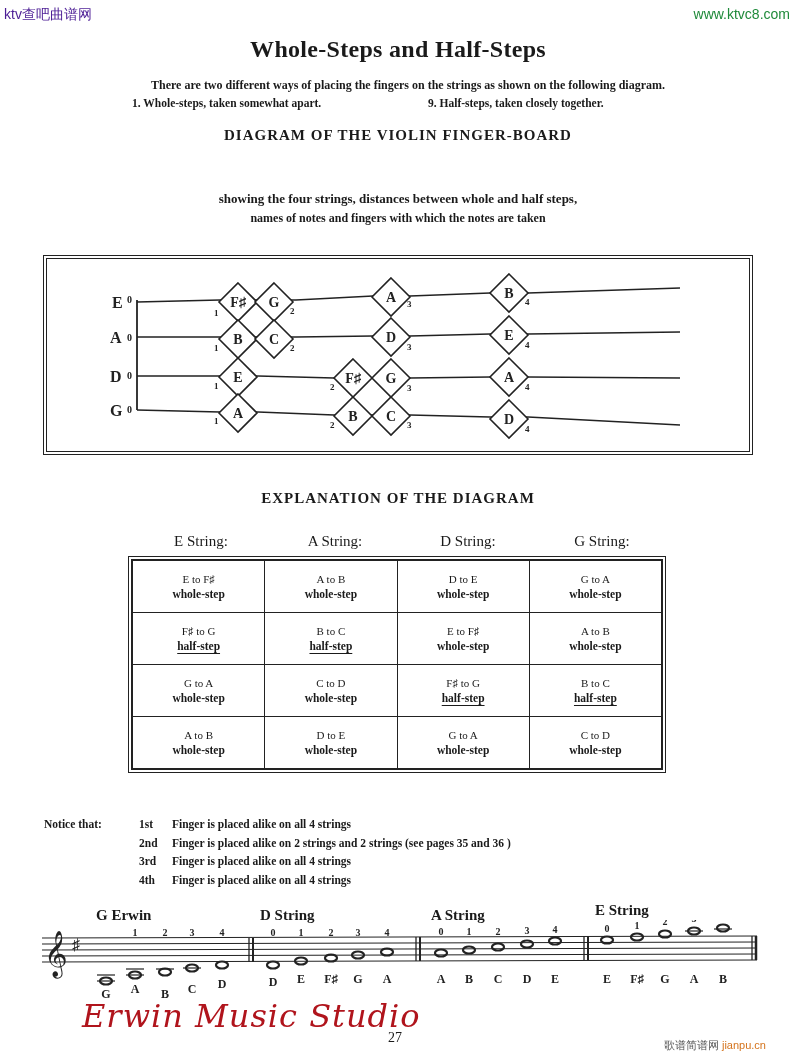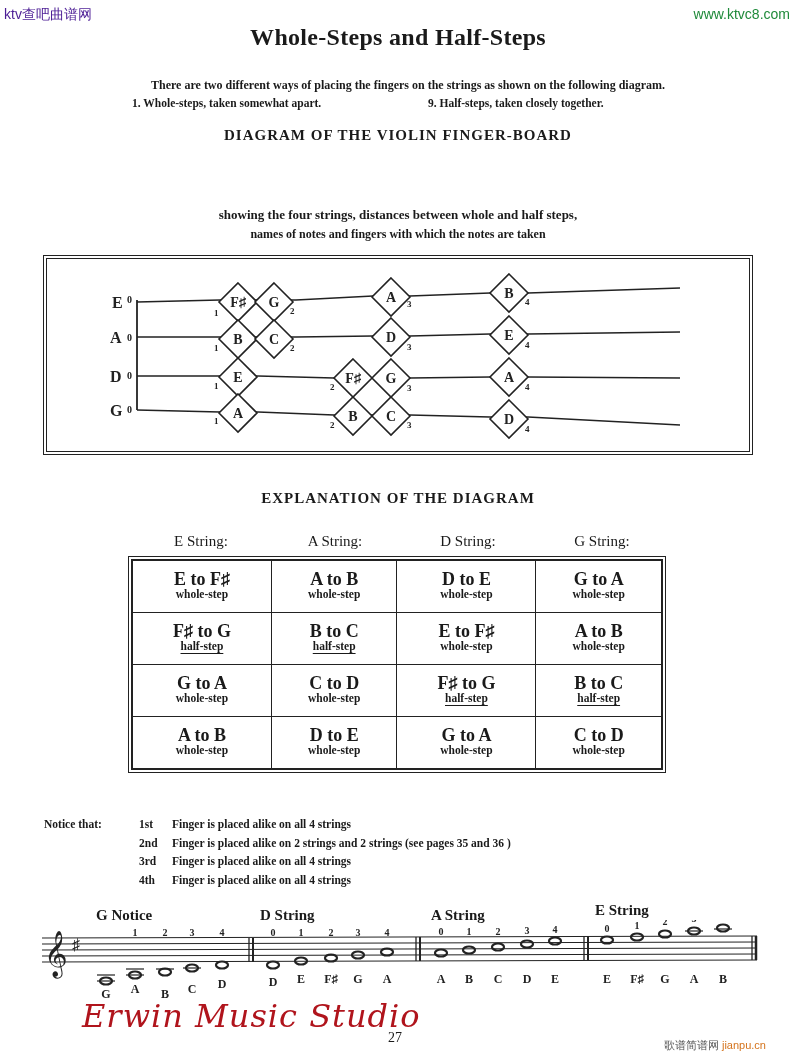--- a/index.html
+++ b/index.html
@@ -1,29 +1,29 @@
 <!DOCTYPE html>
 <html><head>
   <meta charset="utf-8">
   <style>
     html, body { margin: 0; padding: 0; background: #ffffff; }
     body { width: 796px; height: 1061px; position: relative; overflow: hidden; font-family: "DejaVu Serif", "Liberation Serif", serif; color: #1a1a1a; }
     .abs { position: absolute; }
     .wm-left { left: 4px; top: 6px; font-family: "Liberation Sans", sans-serif; font-size: 14px; color: #4c1d95; }
     .wm-right { right: 6px; top: 6px; font-family: "Liberation Sans", sans-serif; font-size: 14px; color: #1f8a3a; }
-    .title { left: 0; width: 796px; top: 24px; text-align: center; font-family: "Liberation Serif", serif; font-weight: bold; font-size: 24px; letter-spacing: 0.3px; }
+    .title { left: 0; width: 796px; top: 36px; text-align: center; font-family: "Liberation Serif", serif; font-weight: bold; font-size: 24px; letter-spacing: 0.3px; }
     .intro1 { left: 0; width: 816px; top: 78px; text-align: center; font-size: 12px; font-family: "Liberation Serif", serif; font-weight: bold; }
     .intro2 { top: 97px; font-size: 11.5px; font-family: "Liberation Serif", serif; font-weight: bold; }
     .h2 { left: 0; width: 796px; text-align: center; font-family: "Liberation Serif", serif; font-weight: bold; font-size: 15px; letter-spacing: 1px; }
-    .sub { left: 0; width: 796px; text-align: center; font-family: "Liberation Serif", serif; font-weight: bold; margin-top: 16px; }
+    .sub { left: 0; width: 796px; text-align: center; font-family: "Liberation Serif", serif; font-weight: bold; }
     .diagram-frame { left: 43px; top: 255px; width: 710px; height: 200px; border: 4px double #222; box-sizing: border-box; }
     .table-wrap { left: 128px; top: 556px; width: 538px; height: 217px; border: 4px double #222; box-sizing: border-box; }
     table.expl { width: 100%; height: 100%; border-collapse: collapse; }
     table.expl td { border: 1.5px solid #222; text-align: center; vertical-align: middle; padding: 0; }
-    .cell-main { font-family: "Liberation Serif", serif; font-weight: bold; font-size: 18px; line-height: 16px; }
+    .cell-main { font-family: "Liberation Serif", serif; font-weight: normal; font-size: 11px; line-height: 16px; }
     .cell-sub { font-family: "Liberation Serif", serif; font-weight: bold; font-size: 11.5px; line-height: 15px; }
     .cell-sub.half { text-decoration: underline; text-underline-offset: 3px; }
     .col-head { top: 533px; font-family: "Liberation Serif", serif; font-size: 15px; text-align: center; width: 134px; }
     .notice { font-family: "Liberation Serif", serif; font-weight: bold; font-size: 11.5px; }
     .staff-label { font-family: "Liberation Serif", serif; font-weight: bold; font-size: 15px; }
     .page-num { left: 388px; top: 1030px; font-family: "Liberation Serif", serif; font-size: 14px; }
     .studio { left: 34px; top: 997px; font-family: "DejaVu Serif", serif; font-style: italic; font-size: 32px; color: #b0141c; letter-spacing: 1px; margin-left: 48px; }
     .wm-bottom { right: 30px; top: 1038px; font-family: "Liberation Sans", sans-serif; font-size: 11px; color: #555; }
     .wm-bottom span { color: #d4731c; }
     svg text { font-family: "Liberation Serif", serif; }
@@ -224,21 +224,21 @@
 <div class="abs notice" style="left:44px; top:818px;">Notice that:</div>
 <div class="abs notice" style="left:139px; top:818px;">1st</div>
 <div class="abs notice" style="left:172px; top:818px;">Finger is placed alike on all 4 strings</div>
 <div class="abs notice" style="left:139px; top:837px;">2nd</div>
 <div class="abs notice" style="left:172px; top:837px;">Finger is placed alike on 2 strings and 2 strings  (see pages 35  and 36 )</div>
 <div class="abs notice" style="left:139px; top:855px;">3rd</div>
 <div class="abs notice" style="left:172px; top:855px;">Finger is placed alike on all 4 strings</div>
 <div class="abs notice" style="left:139px; top:874px;">4th</div>
 <div class="abs notice" style="left:172px; top:874px;">Finger is placed alike on all 4 strings</div>
 
-<div class="abs staff-label" style="left:96px; top:907px;">G Notice</div>
+<div class="abs staff-label" style="left:96px; top:907px;">G Erwin</div>
 <div class="abs staff-label" style="left:260px; top:907px;">D String</div>
 <div class="abs staff-label" style="left:431px; top:907px;text-align:center;">A String</div>
 <div class="abs staff-label" style="left:595px; top:902px;">E String</div>
 
 <svg class="abs" style="left:0; top:920px;" width="796" height="80">
 
   <g stroke="#222" stroke-width="1">
     <line x1="42" y1="18" x2="757" y2="16"></line>
     <line x1="42" y1="24" x2="757" y2="22"></line>
     <line x1="42" y1="30" x2="757" y2="28"></line>

